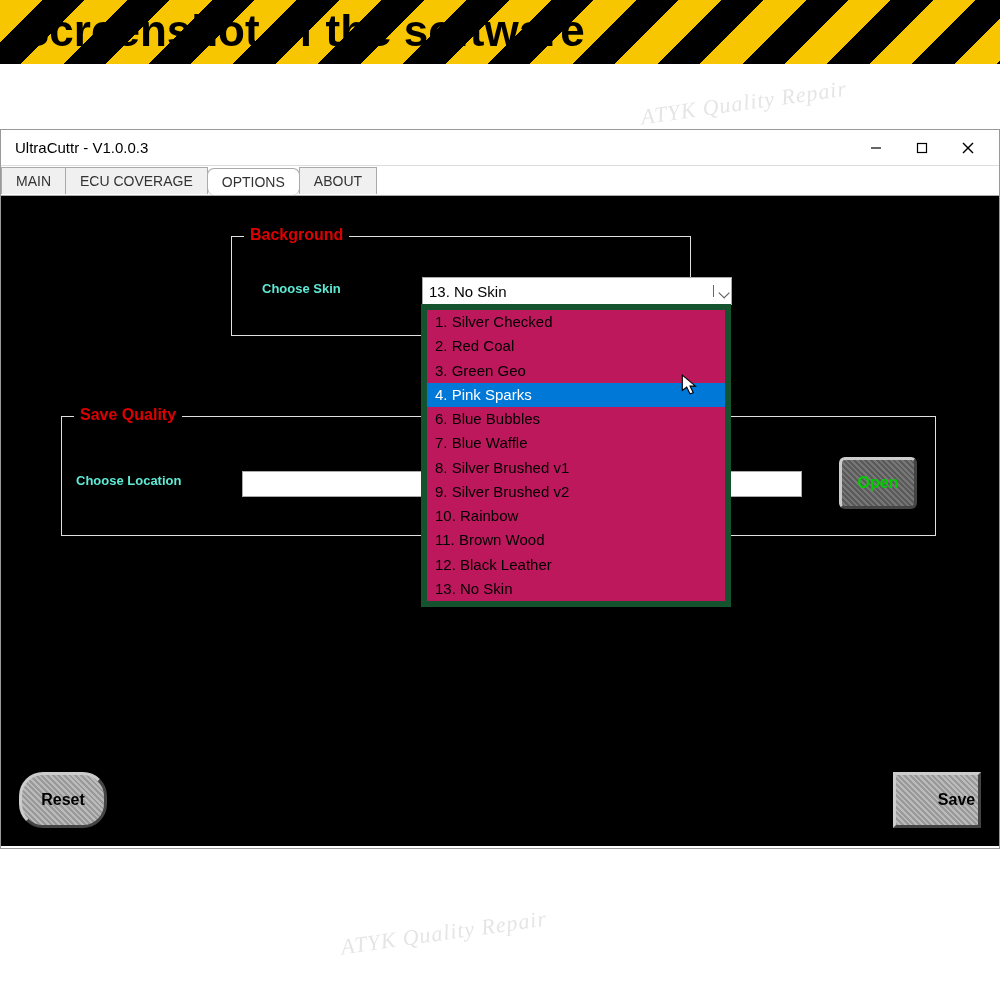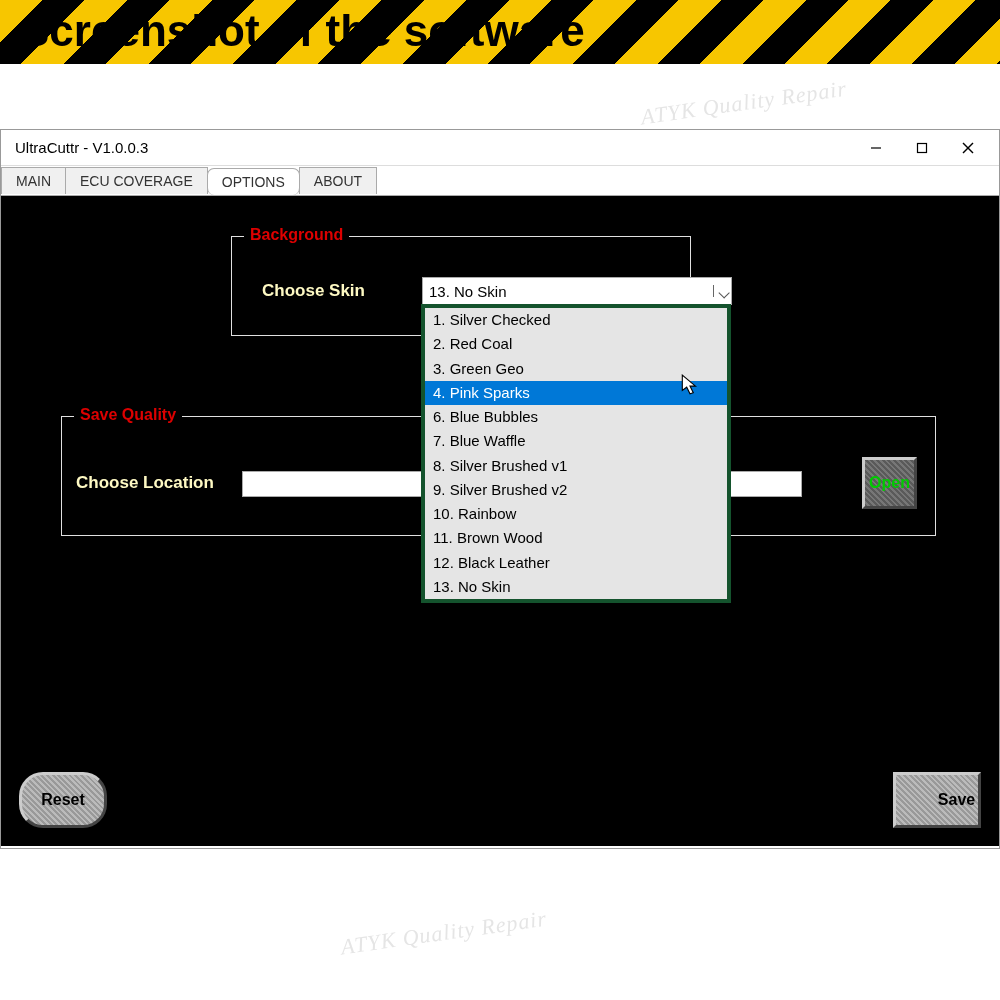--- a/index.html
+++ b/index.html
@@ -103,23 +103,23 @@
   padding: 0 6px;
   color: #d00;
   font-weight: bold;
   font-size: 16px;
 }
 .bg-group {
   left: 230px; top: 40px;
   width: 460px; height: 100px;
 }
 .field-label {
-  color: #fef9c3;
+  color: #5eead4;
   font-weight: bold;
-  font-size: 17px;
+  font-size: 13px;
 }
 .bg-group .field-label {
   position: absolute; left: 30px; top: 44px;
 }
 .skin-select {
   position: absolute;
   left: 190px; top: 40px;
   width: 310px; height: 28px;
   background: #fff;
   border: 1px solid #aaa;
@@ -139,22 +139,22 @@
   display: inline-block;
   width: 7px; height: 7px;
   border-right: 1.5px solid #555;
   border-bottom: 1.5px solid #555;
   transform: rotate(45deg) translateY(-3px);
 }
 .dropdown-list {
   position: absolute;
   left: 420px; top: 108px;
   width: 310px;
-  background: #e5e5e5;
-  border: 4px solid #14532d;
+  background: #be185d;
+  border: 6px solid #14532d;
   z-index: 50;
   font-size: 15px;
 }
 .dropdown-item {
   padding: 2px 8px;
   color: #000;
   cursor: pointer;
   line-height: 1.35;
 }
 .dropdown-item.selected {
@@ -191,22 +191,23 @@
   border-bottom-color: #444;
   display: flex;
   align-items: center;
   justify-content: center;
   font-weight: bold;
   font-size: 16px;
   cursor: pointer;
 }
 .open-btn {
   right: 18px; top: 40px;
-  width: 55px; height: 52px;
+  width: 78px; height: 52px;
   color: #0c0;
+  border-radius: 6px;
 }
 .reset-btn {
   left: 18px; bottom: 18px;
   width: 88px; height: 56px;
   color: #000;
   background: repeating-linear-gradient(45deg,#999 0,#999 2px,#bbb 2px,#bbb 4px);
   border-radius: 24px;
 }
 .save-btn {
   right: 18px; bottom: 18px;

